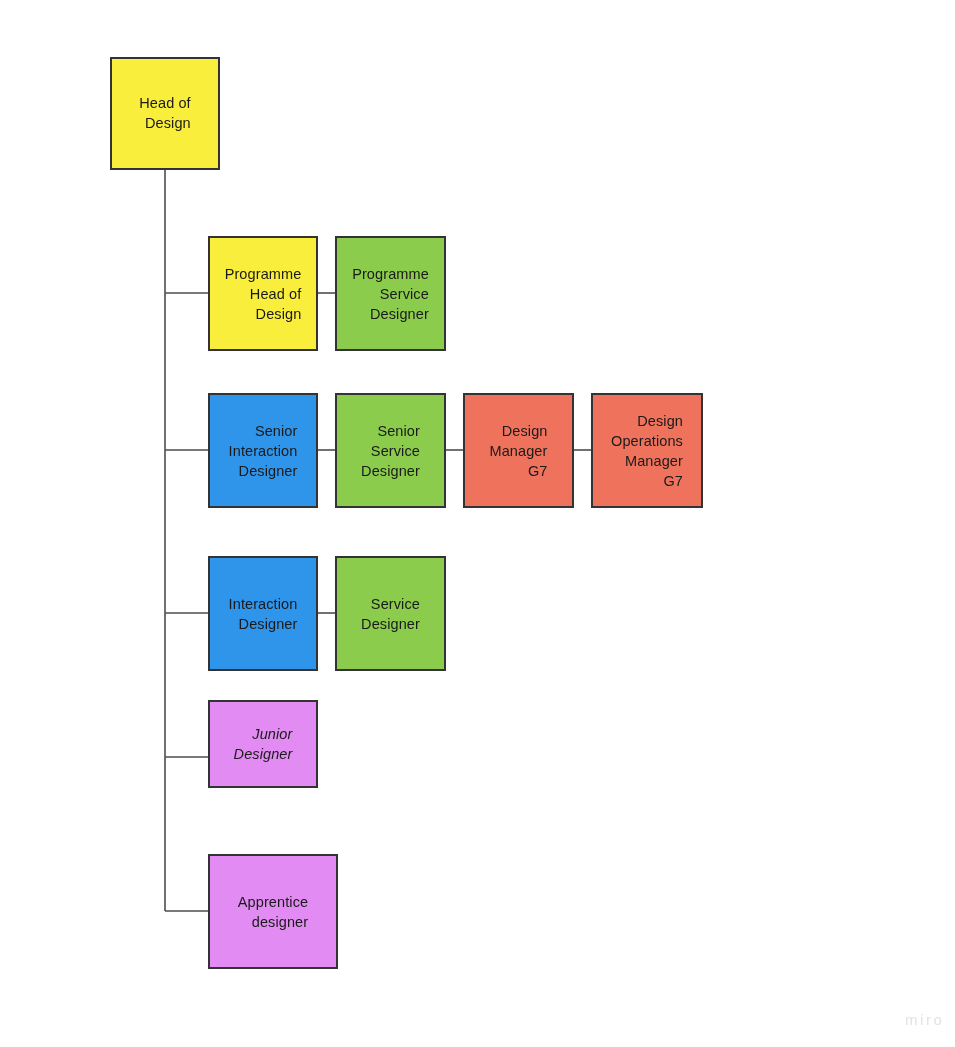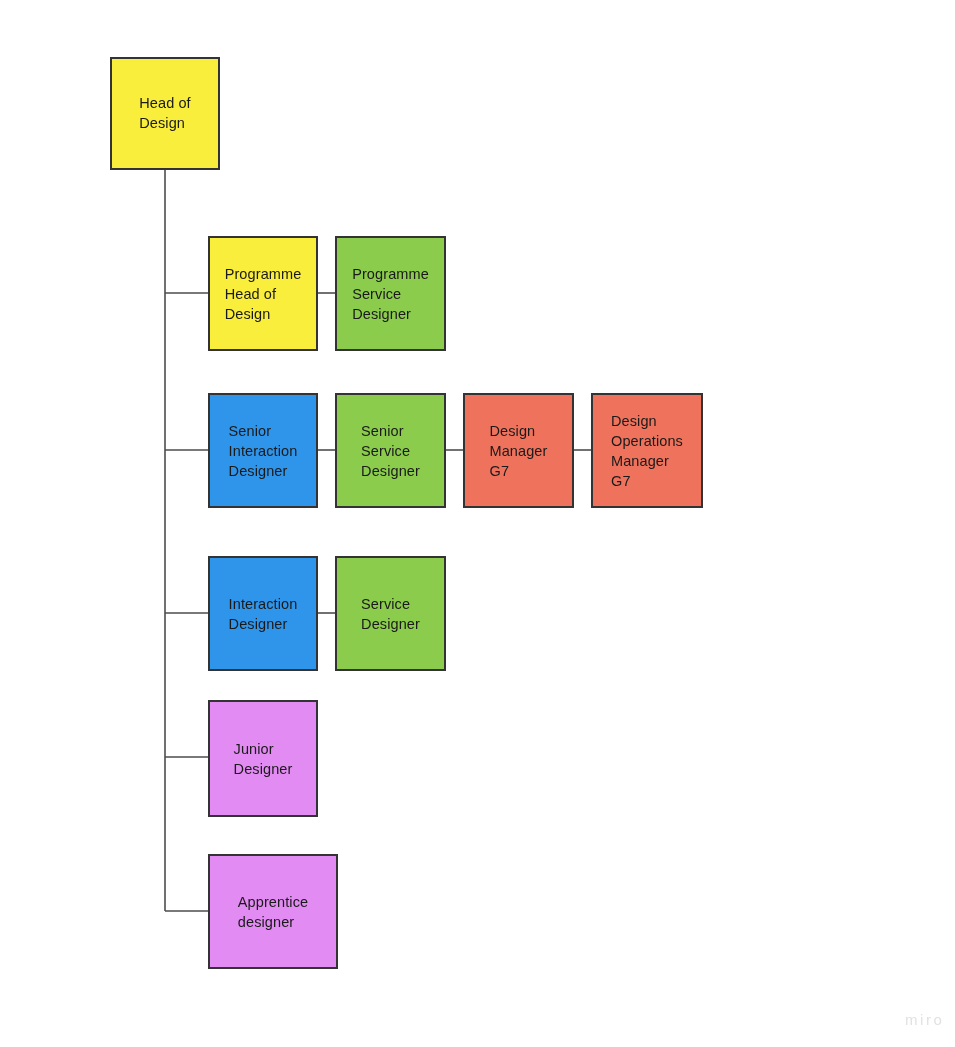--- a/index.html
+++ b/index.html
@@ -25,21 +25,21 @@
     height: 1047px;
     pointer-events: none;
   }
   .node {
     position: absolute;
     box-sizing: border-box;
     border: 2px solid #333333;
     display: flex;
     align-items: center;
     justify-content: center;
-    text-align: left;
+    text-align: right;
     color: #1a1a1a;
     font-size: 14.5px;
     line-height: 20px;
     letter-spacing: 0.1px;
     white-space: pre-line;
     padding: 2px 4px;
   }
   .node.top-text {
     align-items: flex-start;
     padding-top: 34px;
@@ -91,21 +91,21 @@
 Manager
 G7</div>
       <div class="node" style="left: 591px; top: 393px; width: 112px; height: 115px; background: rgb(239, 115, 92); border-color: rgb(51, 51, 51);">Design
 Operations
 Manager
 G7</div>
       <div class="node" style="left: 208px; top: 556px; width: 110px; height: 115px; background: rgb(47, 149, 234); border-color: rgb(51, 51, 51);">Interaction
 Designer</div>
       <div class="node" style="left: 335px; top: 556px; width: 111px; height: 115px; background: rgb(140, 204, 76); border-color: rgb(51, 51, 51);">Service
 Designer</div>
-      <div class="node" style="left: 208px; top: 700px; width: 110px; height: 117px; background: rgb(226, 139, 242); border-color: rgb(51, 51, 51);">Junior
+      <div class="node" style="left: 208px; top: 700px; width: 110px; height: 88px; background: rgb(226, 139, 242); border-color: rgb(51, 51, 51); font-style: italic;">Junior
 Designer</div>
       <div class="node" style="left: 208px; top: 854px; width: 130px; height: 115px; background: rgb(226, 139, 242); border-color: rgb(51, 51, 51);">Apprentice
 designer</div>
     </div>
 
   <div class="watermark" style="left:905px; top:1011px;text-align:right;">miro</div>
 
 </div>
 
 </body></html>

